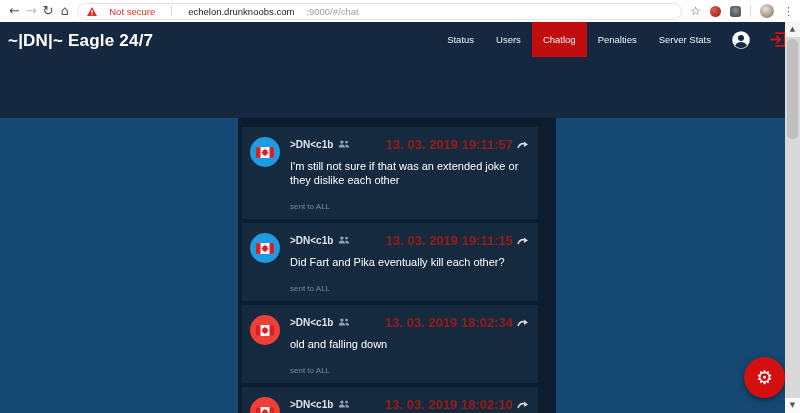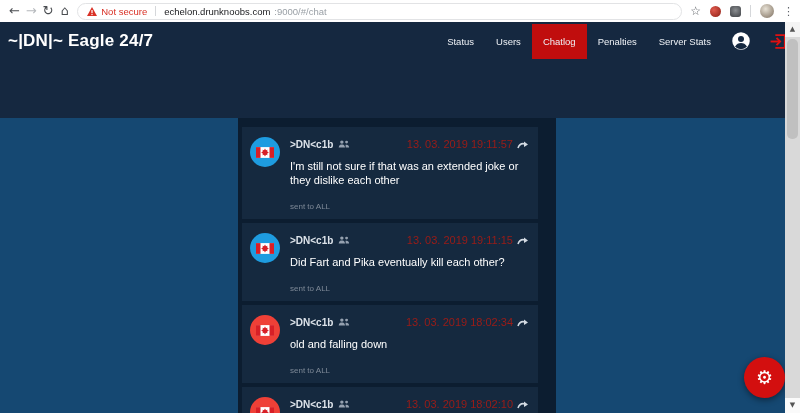--- a/index.html
+++ b/index.html
@@ -6,38 +6,38 @@
   html,body { width:800px; height:413px; overflow:hidden; }
   body { font-family:"Liberation Sans", sans-serif; position:relative; background:#154872; }
 
   
   .chrome { position:absolute; top:0; left:0; width:800px; height:22px; background:#ffffff;
             display:flex; align-items:center; padding:0 6px; }
   .chrome .navbtn { font-family:"DejaVu Sans", sans-serif; font-size:13px; color:#4a4d51;
             width:19px; text-align:center; cursor:pointer; line-height:22px; }
   .chrome .navbtn.disabled { color:#b6b9bd; }
   .addr { flex:0 0 auto; width:605px; height:17px; margin-left:4px; border:1px solid #e2e3e5;
-          border-radius:9px; background:#fff; display:flex; align-items:center; padding:0 9px; gap:4px; }
+          border-radius:9px; background:#fff; display:flex; align-items:center; padding:0 9px; gap:12px; }
   .warn-tri { flex:0 0 auto; display:block; }
   .notsecure { color:#d93025; font-size:9.5px; }
   .addr-sep { width:1px; height:10px; background:#d5d7da; margin:0 4px; }
   .url-host { color:#202124; font-size:9.5px; }
   .url-rest { color:#9aa0a6; font-size:9.5px; }
   .chrome-right { display:flex; align-items:center; margin-left:8px; gap:9px; }
   .star { font-family:"DejaVu Sans", sans-serif; font-size:12px; color:#5f6368; }
   .ext1 { width:11px; height:11px; border-radius:50%; background:radial-gradient(circle at 35% 35%, #e05a4e, #8c1f14); }
   .ext2 { width:11px; height:11px; border-radius:3px; background:radial-gradient(circle at 50% 40%, #8a8d90, #3c3f43); }
   .chrome-sep { width:1px; height:12px; background:#d5d7da; }
   .chrome-avatar { width:14px; height:14px; border-radius:50%;
           background:radial-gradient(circle at 40% 35%, #e8e2d6, #9b8f80 70%, #6d655b); }
   .kebab { font-family:"DejaVu Sans", sans-serif; font-size:11px; color:#5f6368; }
 
   
   .appbar { position:absolute; top:22px; left:0; width:800px; height:38px; background:#152840;
-            display:flex; align-items:center;gap:16px; }
+            display:flex; align-items:flex-start;gap:16px; }
   .app-title { align-self:center; margin-left:8px; color:#ffffff; font-size:17px; font-weight:bold;
             letter-spacing:0.2px; }
   .nav { margin-left:auto; margin-right:3px; display:flex; align-items:stretch; }
   .nav-item { display:flex; align-items:center; padding:12px 11px; color:#eef1f5; font-size:9.5px;
             cursor:pointer; white-space:nowrap; }
   .nav-item.active { background:#c00d0d; }
   .nav-icon { display:flex; align-items:center; padding:0 9px; cursor:pointer; }
 
   
   .toolbar { position:absolute; top:60px; left:0; width:800px; height:58px; background:#152840; }
@@ -60,21 +60,21 @@
   .chat-card { position:absolute; left:238px; top:0; width:318px; height:295px; background:#0c1d30;
             padding:9px 17px 0 3px; overflow:hidden; }
   .msg { display:flex; background:#15293f; margin:0 1px 4px 1px; padding:8px 10px 8px 8px; }
   .avatar { flex:0 0 30px; width:30px; height:30px; border-radius:50%; margin-top:2px;
             display:flex; align-items:center; justify-content:center; }
   .msg-body { flex:1; margin-left:10px; min-width:0; }
   .msg-head { display:flex; align-items:center; }
   .uname { color:#dde3ea; font-size:10px; font-weight:bold; cursor:pointer; }
   .people { margin-left:5px; display:flex; align-items:center; }
   .ts-wrap { margin-left:auto; display:flex; align-items:center; gap:4px; }
-  .ts { color:#9c1c17; font-size:11px; font-weight:normal; }
+  .ts { color:#9c1c17; font-size:13px; font-weight:bold; }
   .msg-text { color:#ffffff; font-size:11px; line-height:14px; margin-top:6px; }
   .msg-sent { color:#7e8997; font-size:8px; margin-top:15px; }
 
   
   .fab { position:absolute; left:744px; top:357px; width:41px; height:41px; border-radius:50%;
          background:#d30f0f; display:flex; align-items:center; justify-content:center;
          box-shadow:0 2px 6px rgba(0,0,0,0.45); cursor:pointer; }
   .fab .gear { font-family:"DejaVu Sans", sans-serif; color:#ffffff; font-size:19px; line-height:19px; }
 
   

